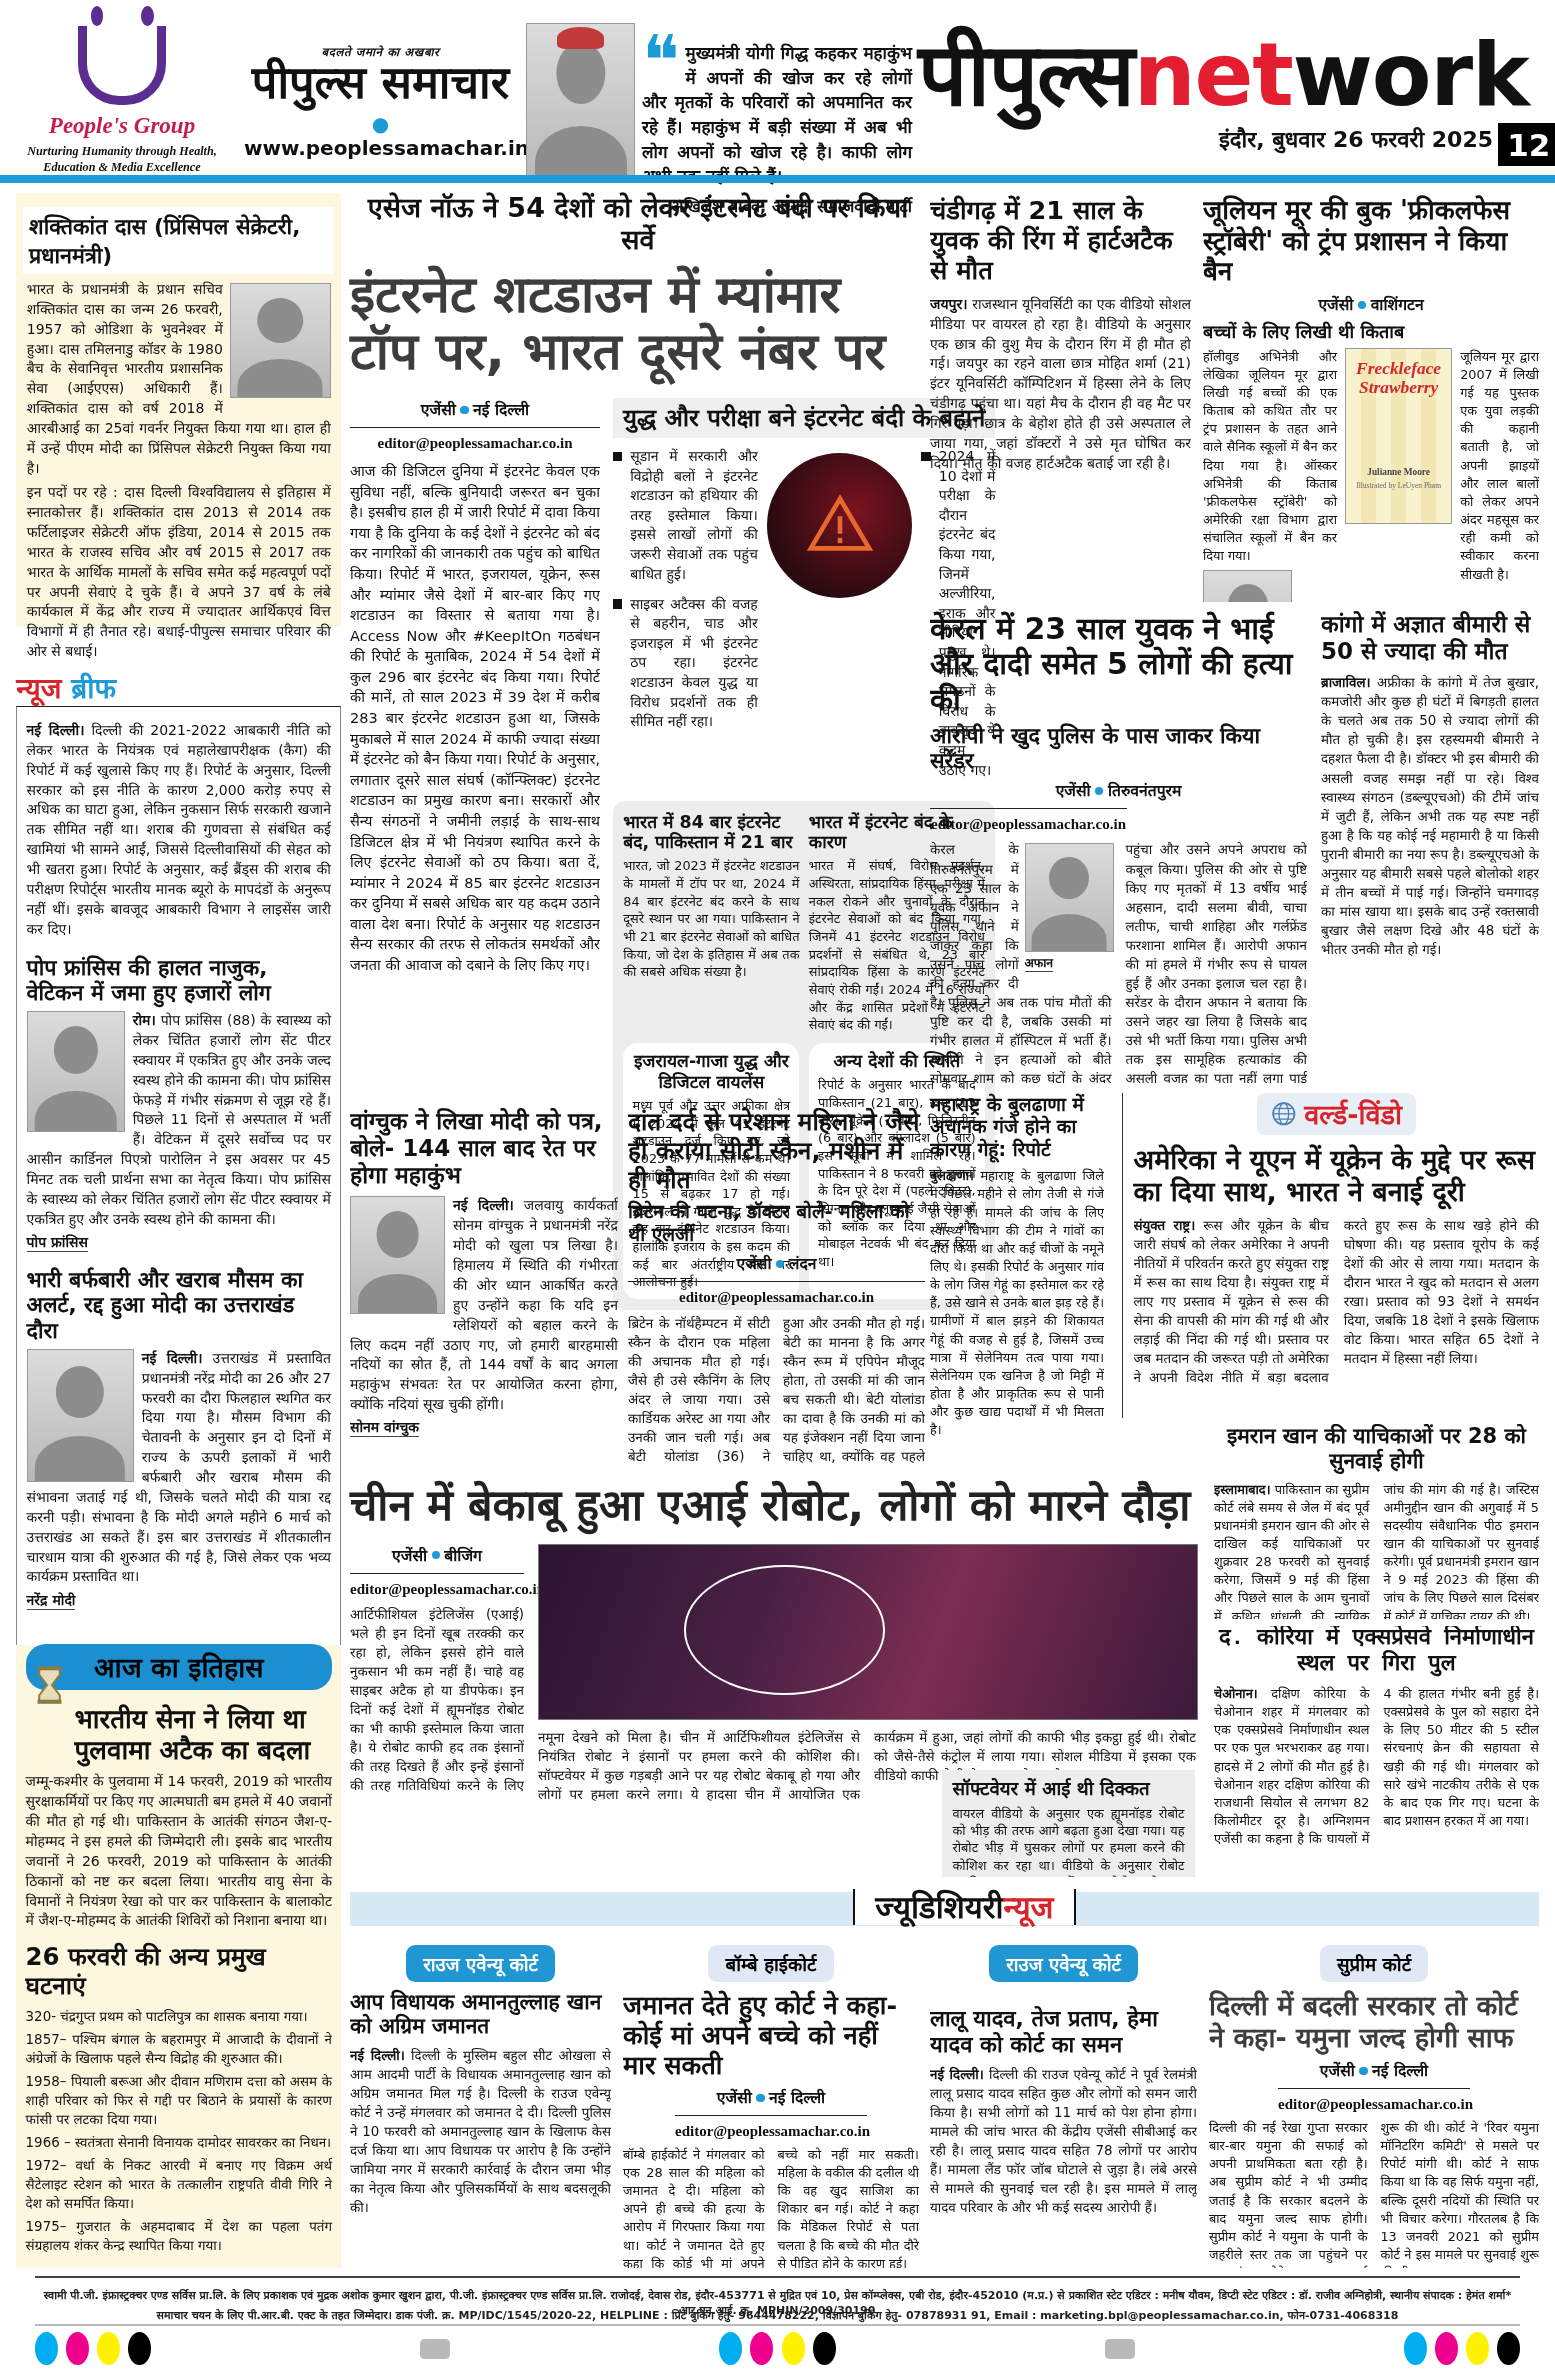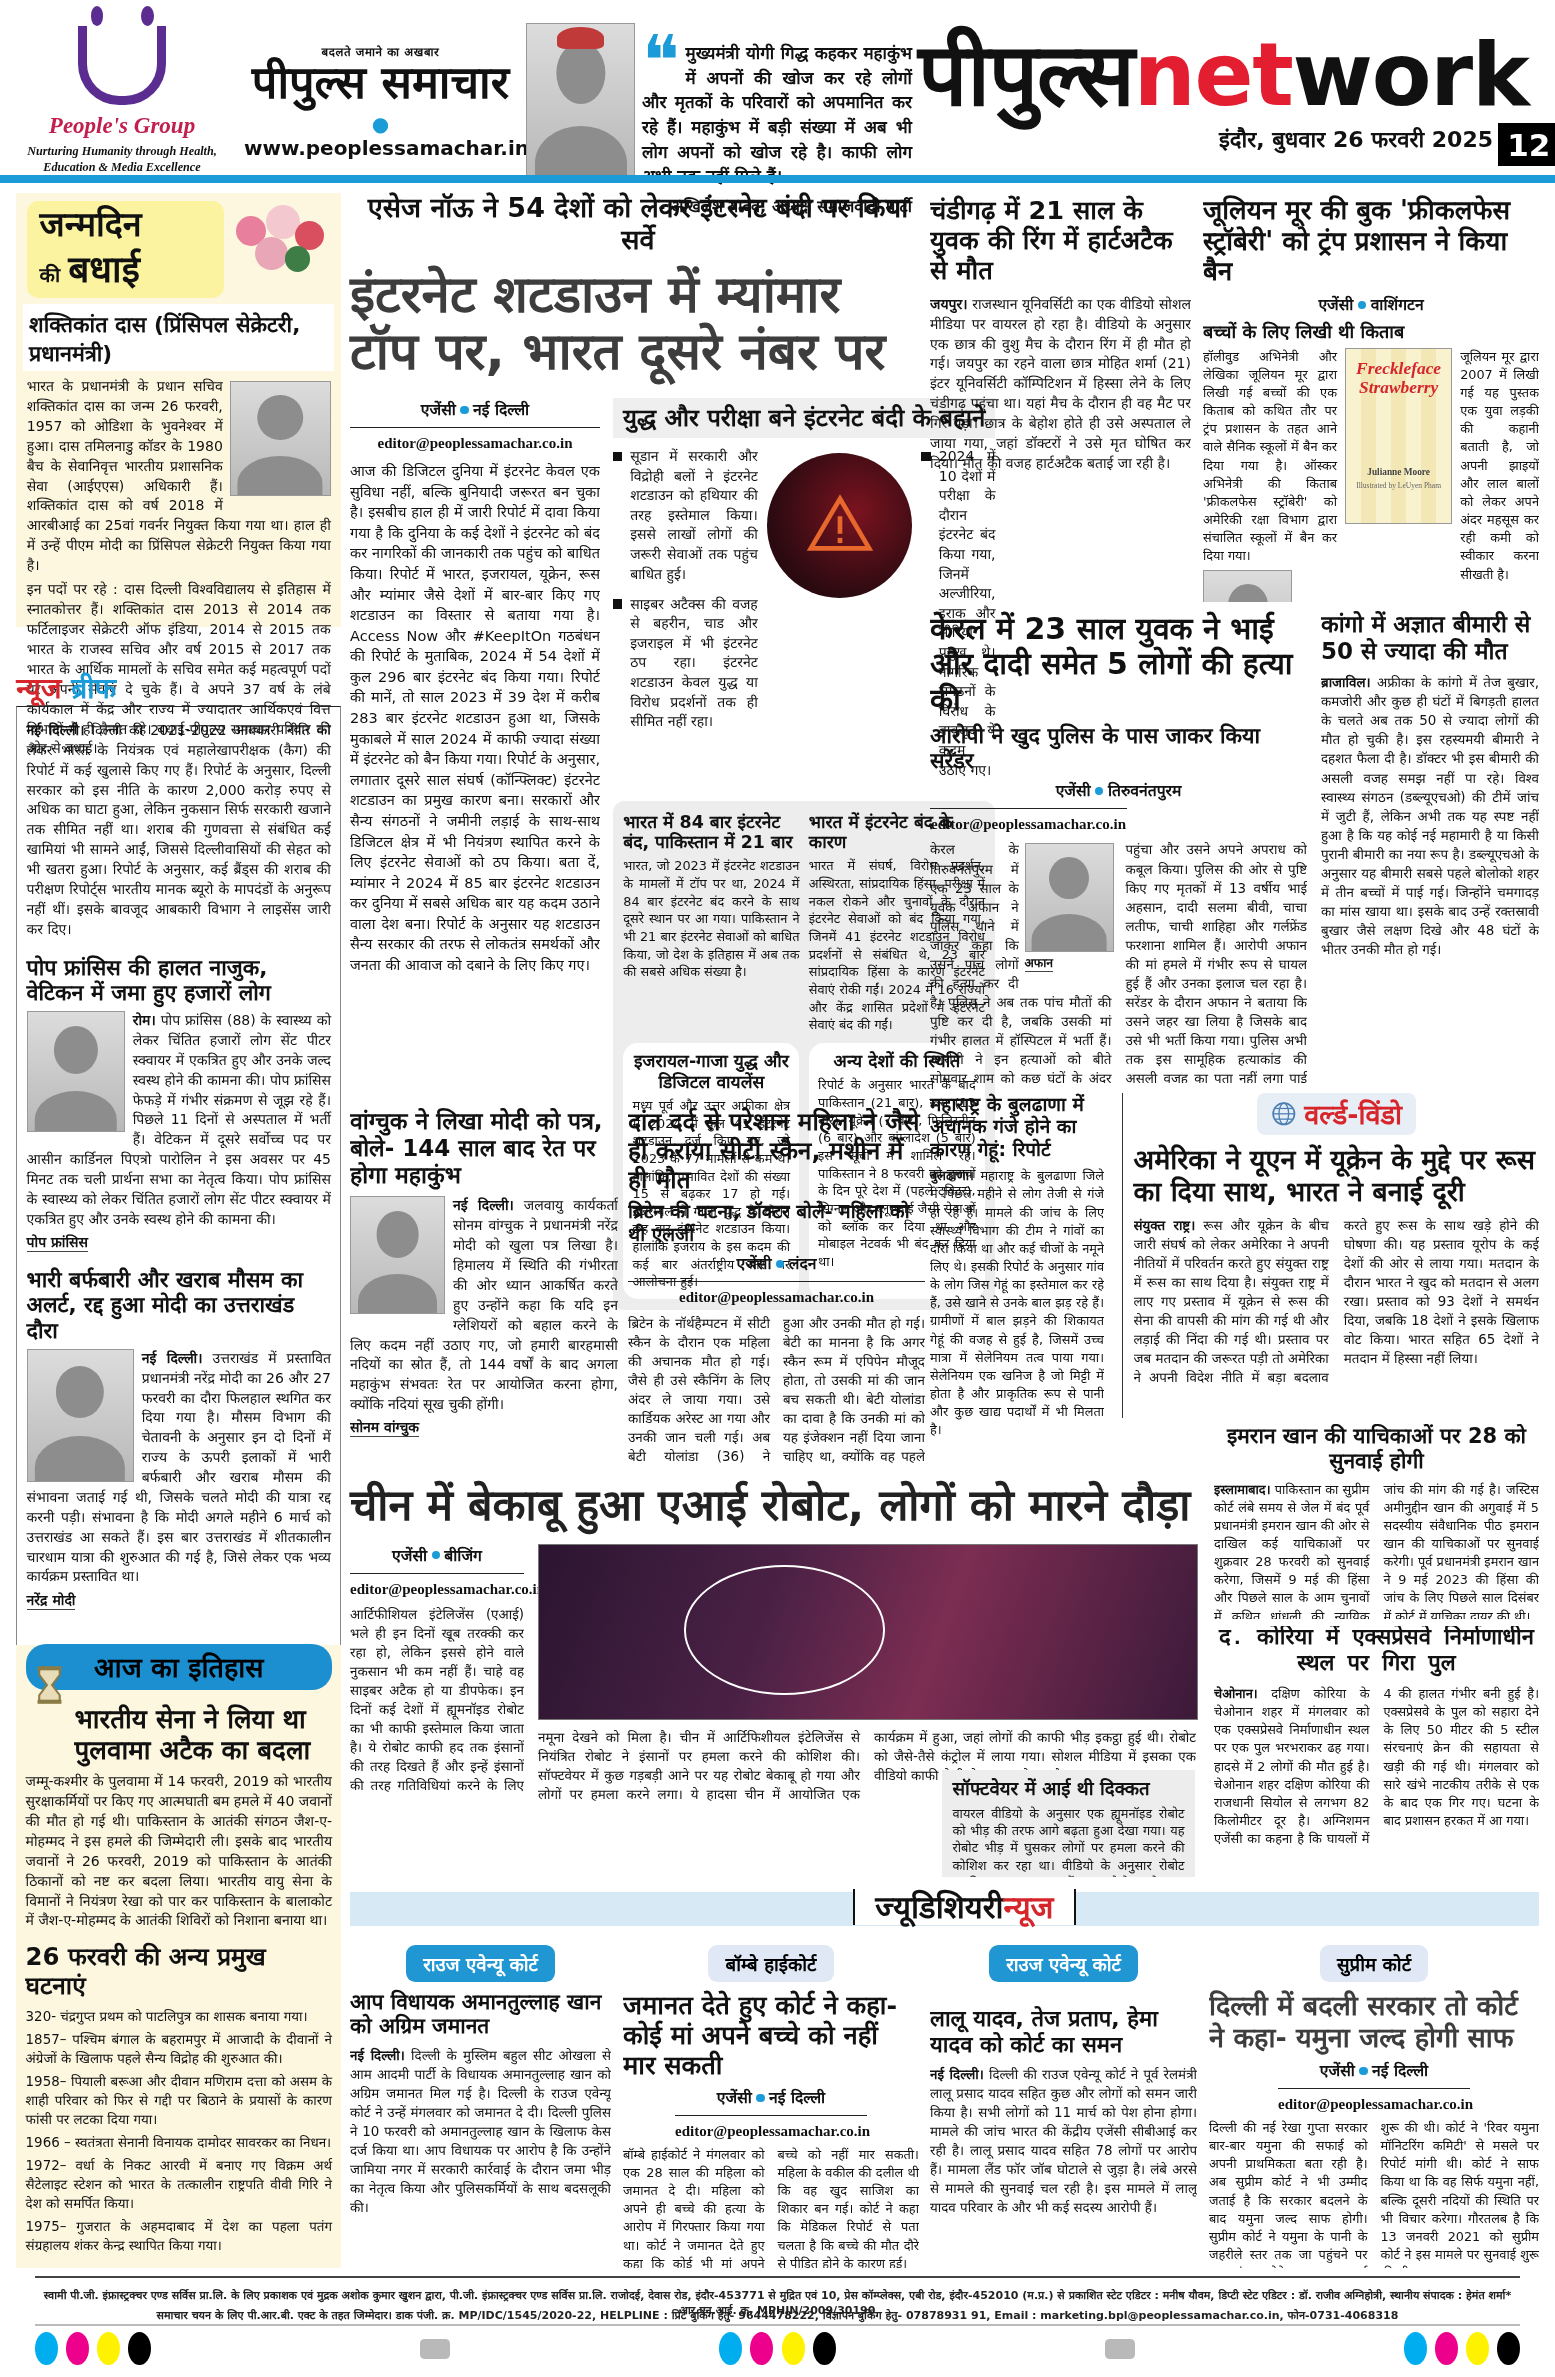--- a/index.html
+++ b/index.html
@@ -9,21 +9,21 @@
   .jt{text-align:justify;}
   .bt{font-size:14px;line-height:1.42;text-align:justify;}
   .dl{font-weight:bold;}
   .clip{overflow:hidden;}
   
   .pg-mark{width:70px;height:70px;border:9.3px solid #5b2d90;border-top:none;border-radius:0 0 41px 41px;margin:0 auto;position:relative;}
   .pg-mark::before,.pg-mark::after{content:"";position:absolute;top:-20px;width:12.8px;height:20px;border-radius:50%;background:#5b2d90;}
   .pg-mark::before{left:3.5px;} .pg-mark::after{right:3.5px;}
   .pg-script{font-family:"Liberation Serif",serif;font-style:italic;font-weight:bold;color:#c21f4e;font-size:23px;text-align:center;margin-top:8.1px;}
   .pg-tag{font-family:"Liberation Serif",serif;font-style:italic;font-weight:bold;font-size:12.2px;text-align:center;margin-top:4.6px;line-height:1.3;}
-  .ps-tag{font-size:11.6px;font-weight:bold;text-align:center;letter-spacing:0.6px;}
+  .ps-tag{font-size:11.6px;font-weight:bold;text-align:center;letter-spacing:0.6px;font-style:italic;}
   .ps-name{font-size:45px;font-weight:bold;text-align:center;line-height:1.05;}
   .ps-web{font-size:20px;font-weight:bold;text-align:center;margin-top:5.8px;}
   .ps-web .wdot{color:#1b9bd7;}
   .quote-mark{font-family:"Liberation Serif",serif;font-size:70px;color:#1b9bd7;line-height:0.6;float:left;margin-right:5.8px;}
   .quote-text{font-size:17px;font-weight:bold;line-height:1.45;text-align:justify;}
   .quote-attr{font-size:16.3px;font-weight:bold;text-align:right;margin-top:5.8px;}
   .net-name{font-size:87px;font-weight:bold;letter-spacing:-1.2px;line-height:1;}
   .net-red{color:#e31e30;}
   .net-date{font-size:22px;font-weight:bold;margin-top:3.5px;}
   .pageno{background:#000;color:#fff;font-size:31px;font-weight:bold;padding:3.5px 9.3px;}
@@ -94,36 +94,20 @@
   <div class="abs" style="left:918px;top:32px;width:575px;text-align:right;">
     <div class="net-name"><span>पीपुल्स</span><span class="net-red">net</span><span>work</span></div>
     <div class="net-date">इंदौर, बुधवार 26 फरवरी 2025</div>
   </div>
 
   <div class="abs pageno" style="left:1498px;top:123px;">12</div>
 
   <div class="abs" style="left:0;top:175px;width:1555px;height:8.1px;background:#1b9bd7;"></div>
 
   <div class="abs cream" style="left:16.3px;top:193px;width:325px;height:434px;padding:8.1px 10.5px;box-sizing:border-box;">
-    <div style="display:flex;align-items:flex-start;gap:8.1px;">
-      <div style="background:#fbf3a0;border-radius:11.6px;padding:5.8px 12.8px;flex:1;">
-        <div style="font-size:34px;font-weight:bold;line-height:1.02;">जन्मदिन</div>
-        <div style="display:flex;align-items:baseline;gap:8.1px;">
-          <span style="font-size:20px;font-weight:bold;">की</span>
-          <span style="font-size:37px;font-weight:bold;">बधाई</span>
-        </div>
-      </div>
-      <div style="width:99px;height:81px;position:relative;">
-        <span style="position:absolute;left:4.6px;top:15px;width:30px;height:30px;border-radius:50%;background:#e87f9c;"></span>
-        <span style="position:absolute;left:34px;top:3.5px;width:34px;height:34px;border-radius:50%;background:#f3c9cf;"></span>
-        <span style="position:absolute;left:63px;top:20px;width:29px;height:29px;border-radius:50%;background:#d94f60;"></span>
-        <span style="position:absolute;left:23px;top:36px;width:33px;height:33px;border-radius:50%;background:#e9a6b6;"></span>
-        <span style="position:absolute;left:53px;top:45px;width:25.6px;height:25.6px;border-radius:50%;background:#3f7d46;"></span>
-      </div>
-    </div>
     <div style="background:#fff;margin:5.8px -3.5px;padding:4.6px 5.8px;font-size:21.5px;font-weight:bold;">शक्तिकांत दास (प्रिंसिपल सेक्रेटरी, प्रधानमंत्री)</div>
     <div class="photo" style="float:right;width:99px;height:113px;margin:3.5px 0 4.6px 7px;"></div>
     <p class="bt" style="margin:2.3px 0;">भारत के प्रधानमंत्री के प्रधान सचिव शक्तिकांत दास का जन्म 26 फरवरी, 1957 को ओडिशा के भुवनेश्वर में हुआ। दास तमिलनाडु कॉडर के 1980 बैच के सेवानिवृत्त भारतीय प्रशासनिक सेवा (आईएएस) अधिकारी हैं। शक्तिकांत दास को वर्ष 2018 में आरबीआई का 25वां गवर्नर नियुक्त किया गया था। हाल ही में उन्हें पीएम मोदी का प्रिंसिपल सेक्रेटरी नियुक्त किया गया है।</p>
     <p class="bt" style="margin:4.6px 0 0 0;">इन पदों पर रहे : दास दिल्ली विश्वविद्यालय से इतिहास में स्नातकोत्तर हैं। शक्तिकांत दास 2013 से 2014 तक फर्टिलाइजर सेक्रेटरी ऑफ इंडिया, 2014 से 2015 तक भारत के राजस्व सचिव और वर्ष 2015 से 2017 तक भारत के आर्थिक मामलों के सचिव समेत कई महत्वपूर्ण पदों पर अपनी सेवाएं दे चुके हैं। वे अपने 37 वर्ष के लंबे कार्यकाल में केंद्र और राज्य में ज्यादातर आर्थिकएवं वित्त विभागों में ही तैनात रहे। बधाई-पीपुल्स समाचार परिवार की ओर से बधाई।</p>
   </div>
 
   <div class="abs" style="left:16.3px;top:634px;width:325px;height:1002px;box-sizing:border-box;">
     <div class="brief-h">
       <span class="brief-red">न्यूज</span>
       <span class="brief-blue">ब्रीफ</span>

